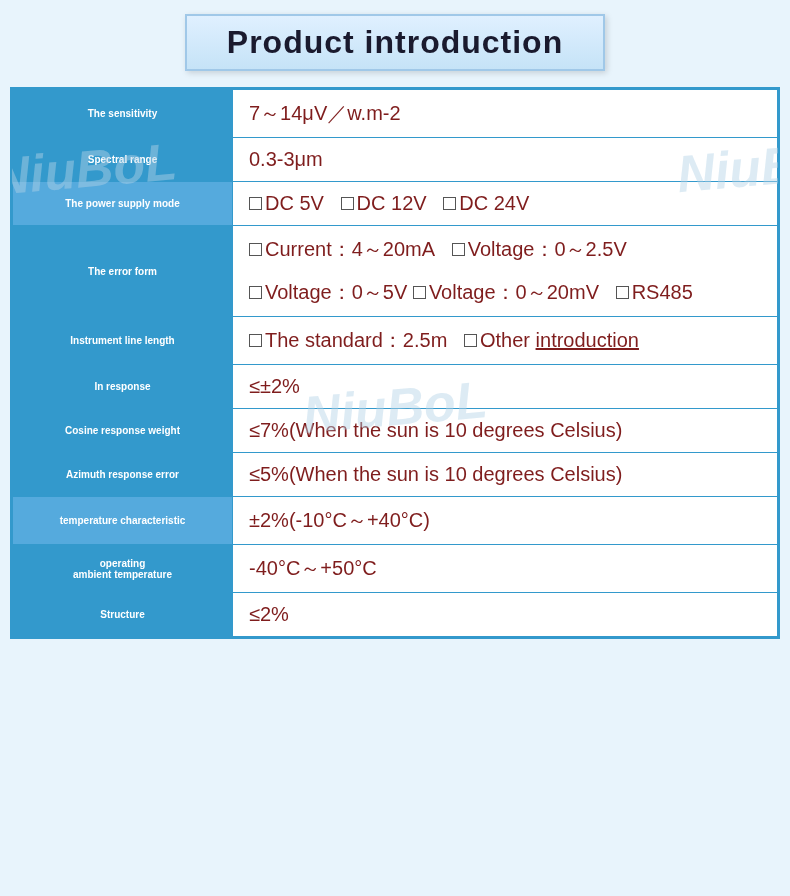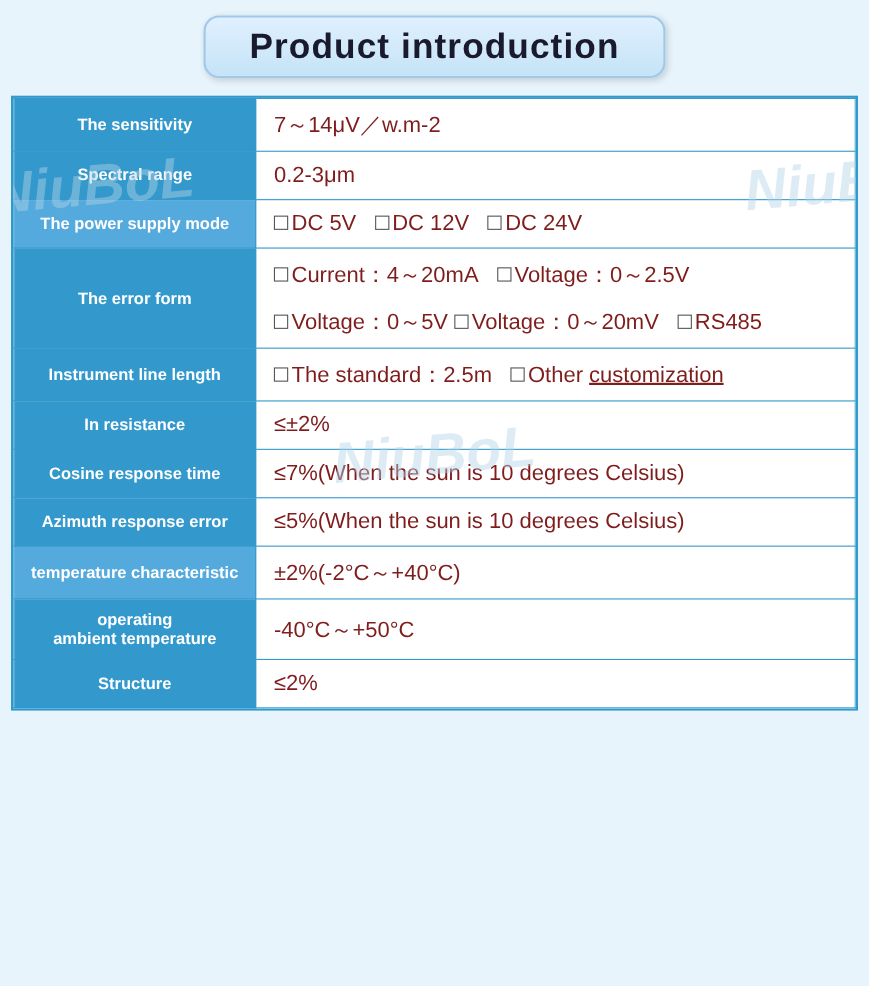--- a/index.html
+++ b/index.html
@@ -17,21 +17,21 @@
     }
     .title-container {
       text-align: center;
       margin-bottom: 12px;
       padding: 4px 0;
     }
     .title-box {
       display: inline-block;
       background: linear-gradient(to bottom, #e0f0ff, #c5e3f7);
       border: 2px solid #a0c8e8;
-      border-radius: 14px;
+      border-radius: 0;
       padding: 8px 40px;
       box-shadow: 2px 2px 6px rgba(0,0,0,0.15);
     }
     .title-text {
       font-size: 32px;
       font-weight: bold;
       color: #1a1a2e;
       letter-spacing: 1px;
     }
     table {
@@ -40,21 +40,21 @@
     }
     td {
       border: 1px solid #3399cc;
       padding: 0;
       vertical-align: middle;
     }
     .label-cell {
       background: #3399cc;
       color: white;
       font-weight: bold;
-      font-size: 15px;
+      font-size: 10px;
       text-align: center;
       padding: 10px 8px;
       width: 220px;
       min-width: 220px;
     }
     .value-cell {
       background: white;
       color: #7f1d1d;
       font-size: 20px;
       padding: 10px 16px;
@@ -123,21 +123,21 @@
     <table>
       <tbody>
 
         <tr>
           <td class="label-cell">The sensitivity</td>
           <td class="value-cell">7～14μV／w.m-2</td>
         </tr>
 
         <tr>
           <td class="label-cell">Spectral range</td>
-          <td class="value-cell">0.2-3μm</td>
+          <td class="value-cell">0.3-3μm</td>
         </tr>
 
 
         <tr>
           <td class="label-cell light">The power supply mode</td>
           <td class="value-cell">
             <span class="checkbox-sym"></span>DC 5V&nbsp;&nbsp;
             <span class="checkbox-sym"></span>DC 12V&nbsp;&nbsp;
             <span class="checkbox-sym"></span>DC 24V
           </td>
@@ -155,44 +155,44 @@
               <span class="checkbox-sym"></span>Voltage：0～20mV&nbsp;&nbsp;
               <span class="checkbox-sym"></span>RS485
             </div>
           </td>
         </tr>
 
         <tr>
           <td class="label-cell">Instrument line length</td>
           <td class="value-cell">
             <span class="checkbox-sym"></span>The standard：2.5m&nbsp;&nbsp;
-            <span class="checkbox-sym"></span>Other <u>customization</u>
+            <span class="checkbox-sym"></span>Other <u>introduction</u>
           </td>
         </tr>
 
 
 
         <tr>
-          <td class="label-cell">In resistance</td>
+          <td class="label-cell">In response</td>
           <td class="value-cell">≤±2%</td>
         </tr>
 
         <tr>
-          <td class="label-cell">Cosine response time</td>
+          <td class="label-cell">Cosine response weight</td>
           <td class="value-cell">≤7%(When the sun is 10 degrees Celsius)</td>
         </tr>
 
         <tr>
           <td class="label-cell">Azimuth response error</td>
           <td class="value-cell">≤5%(When the sun is 10 degrees Celsius)</td>
         </tr>
 
         <tr>
           <td class="label-cell light">temperature characteristic</td>
-          <td class="value-cell">±2%(-2°C～+40°C)</td>
+          <td class="value-cell">±2%(-10°C～+40°C)</td>
         </tr>
 
         <tr>
           <td class="label-cell" style="padding: 10px 8px;">operating<br>ambient temperature</td>
           <td class="value-cell">-40°C～+50°C</td>
         </tr>
 
         <tr>
           <td class="label-cell">Structure</td>
           <td class="value-cell">≤2%</td>

